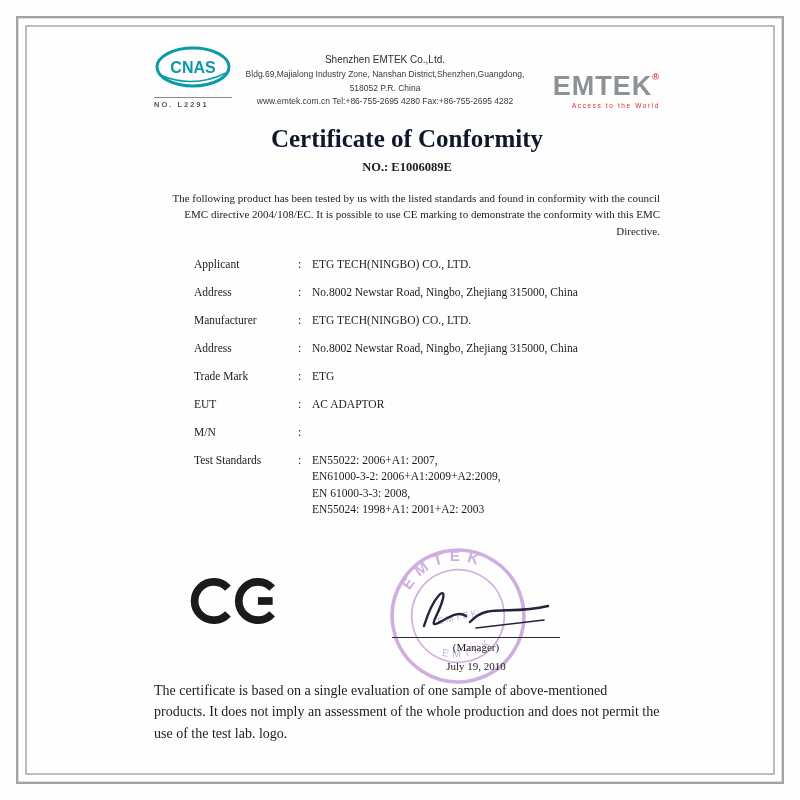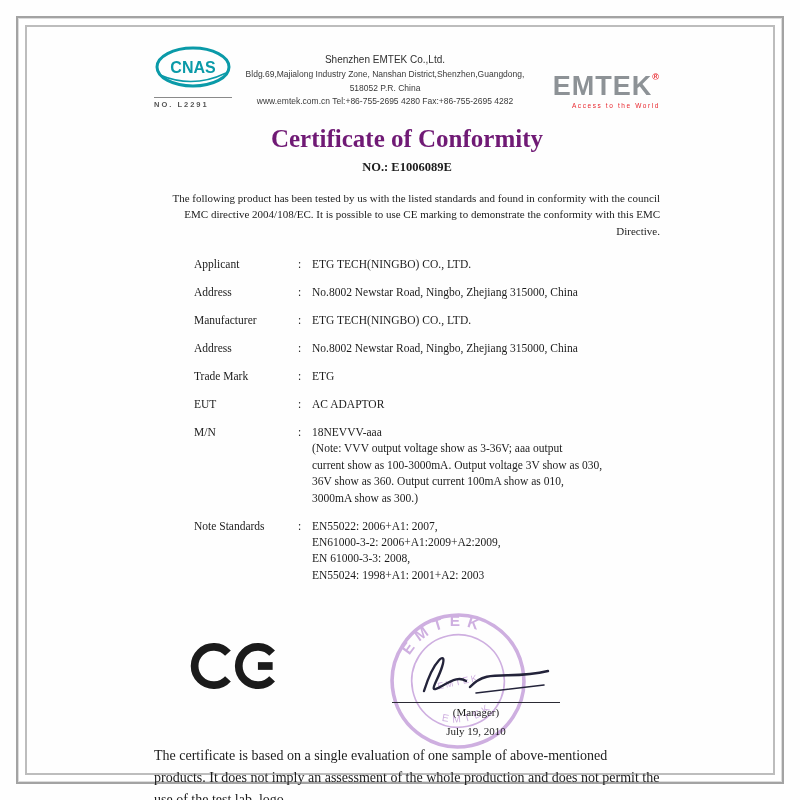--- a/index.html
+++ b/index.html
@@ -46,21 +46,21 @@
     letter-spacing: 1px; line-height: 1; position: relative;
   }
   .emtek-word .tm { font-size: 9px; color: #e8262d; vertical-align: top; }
   .emtek-tagline {
     font-family: "Liberation Sans", sans-serif;
     font-size: 6.5px; color: #e8262d; letter-spacing: 1.6px; margin-top: 2px;
   }
   
   .title {
     text-align: center; font-weight: bold; font-size: 25px;
-    margin-top: 16px; color: #701a75;
+    margin-top: 16px; color: #0f172a;
   }
   .cert-no { text-align: center; font-weight: bold; font-size: 12.5px; margin-top: 7px; }
   .intro { font-size: 11px; line-height: 1.5; margin-top: 15px; text-align: right; }
   
   .fields { margin-top: 17px; margin-left: 40px; font-size: 11.5px; }
   .row { display: flex; margin-bottom: 11.5px; line-height: 1.43; }
   .row .lbl { width: 104px; flex: 0 0 auto; }
   .row .sep { width: 14px; flex: 0 0 auto; }
   .row .val { flex: 1 1 auto; white-space: pre-line; }
   
@@ -132,28 +132,23 @@
         <span class="val">ETG</span>
       </div>
       <div class="row">
         <span class="lbl">EUT</span>
         <span class="sep">:</span>
         <span class="val">AC ADAPTOR</span>
       </div>
       <div class="row">
         <span class="lbl">M/N</span>
         <span class="sep">:</span>
-        <span class="val">18NEVVV-aaa
-(Note: VVV output voltage show as 3-36V; aaa output
-current show as 100-3000mA. Output voltage 3V show as 030,
-36V show as 360. Output current 100mA show as 010,
-3000mA show as 300.)</span>
       </div>
       <div class="row">
-        <span class="lbl">Note Standards</span>
+        <span class="lbl">Test Standards</span>
         <span class="sep">:</span>
         <span class="val">EN55022: 2006+A1: 2007,
 EN61000-3-2: 2006+A1:2009+A2:2009,
 EN 61000-3-3: 2008,
 EN55024: 1998+A1: 2001+A2: 2003</span>
       </div>
     </div>
 
     <div class="bottom">
       <div class="ce">

